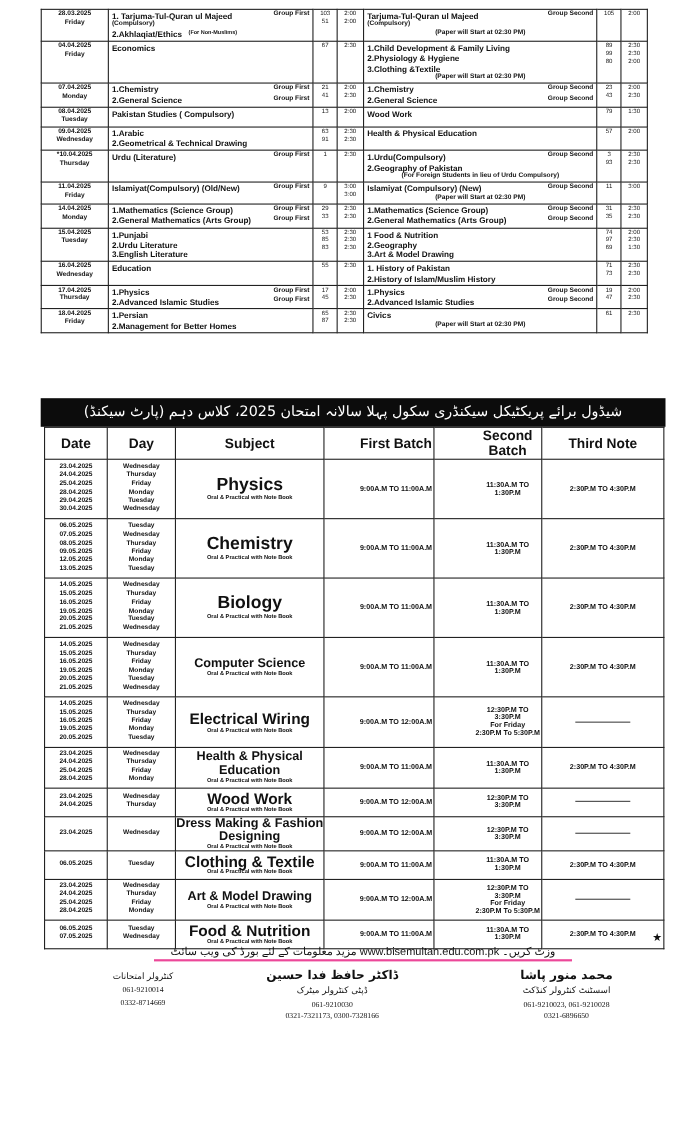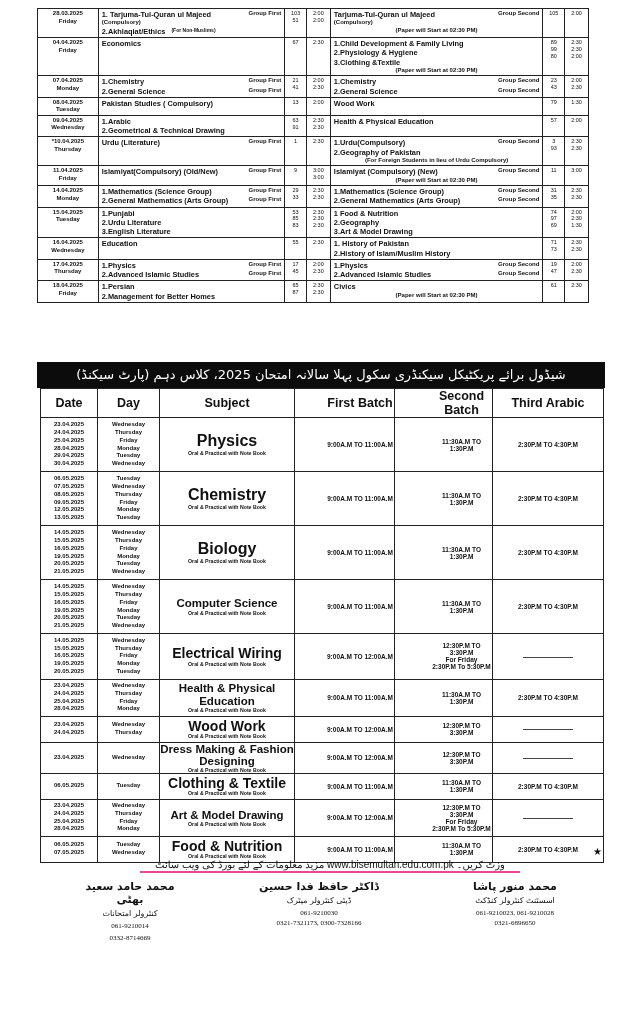--- a/index.html
+++ b/index.html
@@ -41,21 +41,21 @@
   .dash { display: inline-block; width: 50px; border-top: 1px solid #444; vertical-align: middle; }
 
   
   .star { position: absolute; left: 593px; top: 846px; font-size: 10px; }
   .website { position: absolute; left: 140px; top: 859px; width: 380px; text-align: center; font-size: 10px; border-bottom: 2px solid #ec4899; padding-bottom: 1px; }
   .sig { position: absolute; top: 880px; text-align: center; }
   .sig .sname-u { font-size: 11px; font-weight: bold; font-family: "DejaVu Sans", sans-serif; direction: rtl; }
   .sig .stitle { font-size: 8px; font-family: "DejaVu Serif", serif; direction: rtl; margin-top: 3px; }
   .sig .phone { font-size: 7px; font-family: "Liberation Serif", serif; margin-top: 4px; line-height: 1.4; }
   .sig1 { left: 70px; width: 120px; }
-  .sig2 { left: 244px; width: 150px; }
+  .sig2 { left: 227px; width: 150px; }
   .sig3 { left: 445px; width: 140px; }
 </style>
 </head>
 <body>
 
 <table class="theory">
   <tbody id="theory-body">
       <tr>
         <td class="c-date">
           <div>28.03.2025</div>
@@ -522,21 +522,21 @@
 <div class="banner">شیڈول برائے پریکٹیکل سیکنڈری سکول پہلا سالانہ امتحان 2025، کلاس دہم (پارٹ سیکنڈ)</div>
 
 <table class="prac">
   <thead>
     <tr>
       <th class="p-date" style="font-size:12.5px">Date</th>
       <th class="p-day" style="font-size:12.5px">Day</th>
       <th class="p-subj">Subject</th>
       <th class="p-b1" style="font-size:12.5px">First Batch</th>
       <th class="p-b2" style="font-size:12.5px">Second Batch</th>
-      <th class="p-b3" style="font-size:12.5px">Third Arabic</th>
+      <th class="p-b3" style="font-size:12.5px">Third Note</th>
     </tr>
   </thead>
   <tbody id="prac-body">
       <tr style="height: 54px;">
         <td class="p-date">
           <div>23.04.2025</div>
           <div>24.04.2025</div>
           <div>25.04.2025</div>
           <div>28.04.2025</div>
           <div>29.04.2025</div>
@@ -788,21 +788,20 @@
         </td>
         <td class="p-b3">2:30P.M TO 4:30P.M</td>
       </tr>
     </tbody>
 </table>
 
 <span class="star">★</span>
 <div class="website">مزید معلومات کے لئے بورڈ کی ویب سائٹ www.bisemultan.edu.com.pk وزٹ کریں۔</div>
 
 <div class="sig sig1">
-  <div class="sname-u">محمد حامد سعید بھٹی</div>
   <div class="stitle">کنٹرولر امتحانات</div>
   <div class="phone">061-9210014</div>
   <div class="phone" style="margin-top:2px">0332-8714669</div>
 </div>
 <div class="sig sig2">
   <div class="sname-u">ڈاکٹر حافظ فدا حسین</div>
   <div class="stitle">ڈپٹی کنٹرولر میٹرک</div>
   <div class="phone">061-9210030</div>
   <div class="phone" style="margin-top:0">0321-7321173, 0300-7328166</div>
 </div>

